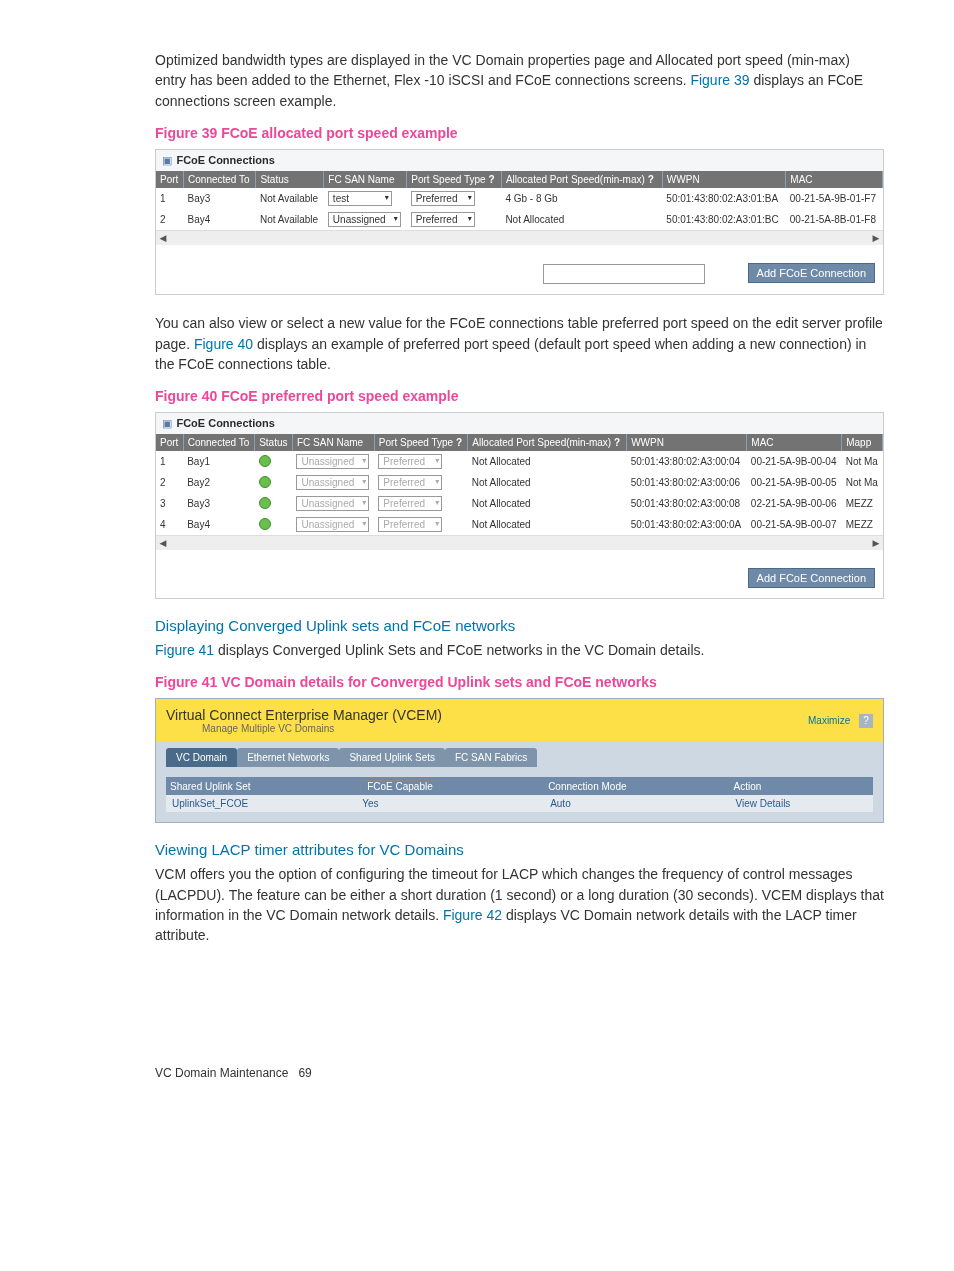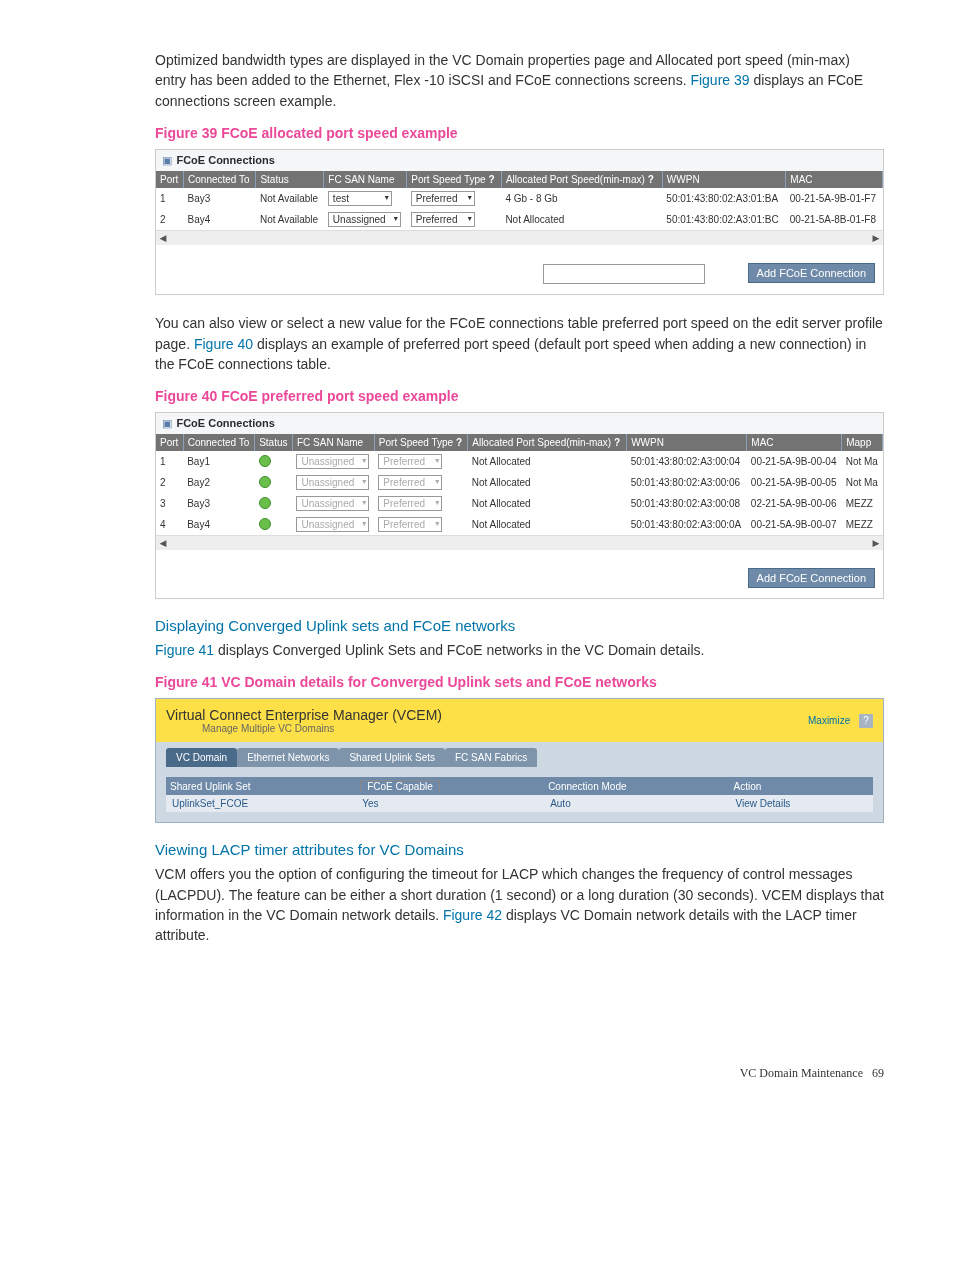--- a/index.html
+++ b/index.html
@@ -174,25 +174,24 @@
     color: #2a5a8a;
   }
   .blk-box {
     border-top: 1px solid #888;
     border-left: 1px solid #888;
     border-right: 1px solid #888;
     display:inline-block;
     padding:0 6px;
   }
   .footer {
-    text-align: right;
+    text-align: left;
     font-size: 12px;
     color: #333;
     margin-top: 120px;
-    font-family: Liberation Serif, serif;
   }
 </style>
 </head>
 <body>
 
 <div class="page">
 
   <p class="body">
     <span>Optimized bandwidth types are displayed in the VC Domain properties page and Allocated port speed (min-max) entry has been added to the Ethernet, Flex -10 iSCSI and FCoE connections screens. </span><span class="link">Figure 39</span><span> displays an FCoE connections screen example.</span>
   </p>

